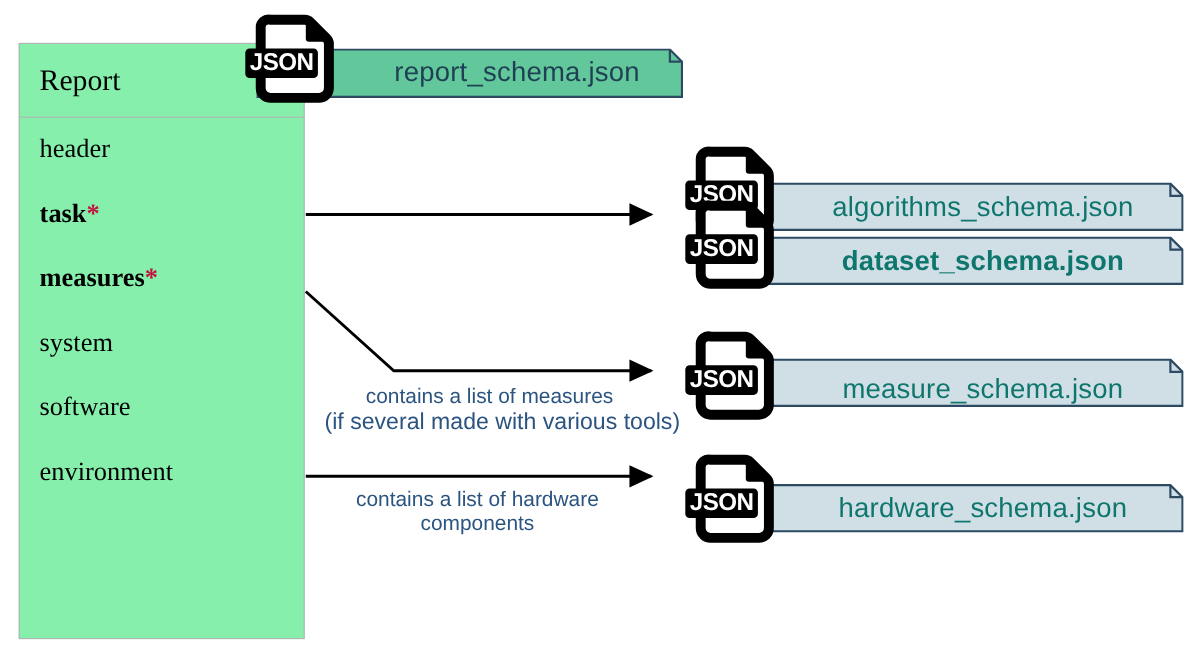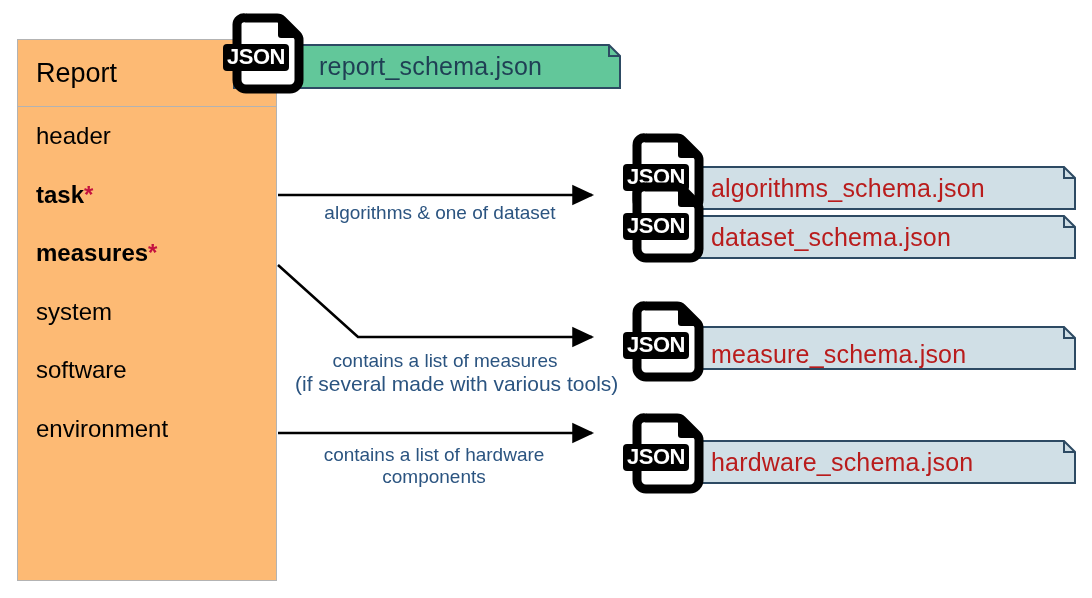--- a/index.html
+++ b/index.html
@@ -25,22 +25,23 @@
   }
 
   
   .report-table {
     position: absolute;
     left: 17px;
     top: 39px;
     width: 260px;
     height: 542px;
     border: 1px solid #b3b3b3;
-    background: #fdba74;
-    box-sizing: border-box;
+    background: #86efac;
+    box-sizing: border-box;
+    font-family: Liberation Serif, serif;
   }
   .report-table-header {
     position: absolute;
     left: 0; top: 0;
     width: 100%;
     height: 67px;
     border-bottom: 1px solid #b3b3b3;
     box-sizing: border-box;
     display: flex;
     align-items: center;
@@ -78,41 +79,42 @@
     font-weight: bold;
     font-size: 24px;
   }
 
   
   .chip {
     position: absolute;
     box-sizing: border-box;
     display: flex;
     align-items: center;
+    justify-content: center;
   }
   .chip .chipShape {
     position: absolute;
     left: 0; top: 0;
     width: 100%;
     height: 100%;
   }
   .chip .chipLabel {
     position: relative;
     z-index: 2;
     font-size: 25px;
     letter-spacing: 0.2px;
     white-space: nowrap;
   }
 
   .chip-green .chipLabel {
     color: #1f3f54;
     padding-left: 86px;
   }
   .chip-blue .chipLabel {
-    color: #b91c1c;
+    color: #0f766e;
     padding-left: 84px;
   }
 
   
   .json-icon {
     position: absolute;
     z-index: 6;
   }
 
   
@@ -200,21 +202,21 @@
   </div>
 
   <div class="chip chip-blue" style="left:693px; top:166px; width:383px; height:44px;">
     <svg class="chipShape" viewBox="0 0 383 44" preserveAspectRatio="none">
       <path d="M1,1 L371,1 L382,12 L382,43 L1,43 Z" fill="#d0dfe6" stroke="#2d4a63" stroke-width="2" vector-effect="non-scaling-stroke"></path>
       <path d="M371,1 L371,12 L382,12" fill="none" stroke="#2d4a63" stroke-width="2" vector-effect="non-scaling-stroke"></path>
     </svg>
     <span class="chipLabel" style="padding-left:18px;">algorithms_schema.json</span>
   </div>
 
-  <div class="chip chip-blue" style="left:693px; top:215px; width:383px; height:44px;">
+  <div class="chip chip-blue" style="left:693px; top:215px; width:383px; height:44px;font-weight:bold;">
     <svg class="chipShape" viewBox="0 0 383 44" preserveAspectRatio="none">
       <path d="M1,1 L371,1 L382,12 L382,43 L1,43 Z" fill="#d0dfe6" stroke="#2d4a63" stroke-width="2" vector-effect="non-scaling-stroke"></path>
       <path d="M371,1 L371,12 L382,12" fill="none" stroke="#2d4a63" stroke-width="2" vector-effect="non-scaling-stroke"></path>
     </svg>
     <span class="chipLabel" style="padding-left:18px;">dataset_schema.json</span>
   </div>
 
   <div class="json-icon" style="left:622px; top:128px;">
     <svg width="84" height="88" viewBox="0 0 84 88">
       <path d="M24,10 h31 a7,7 0 0 1 5,2 l15,15 a7,7 0 0 1 2,5 v40
@@ -265,21 +267,20 @@
     <svg width="84" height="88" viewBox="0 0 84 88">
       <path d="M24,10 h31 a7,7 0 0 1 5,2 l15,15 a7,7 0 0 1 2,5 v40
                a9,9 0 0 1 -9,9 h-44 a9,9 0 0 1 -9,-9 v-55 a7,7 0 0 1 9,-7 z" fill="#ffffff" stroke="#000000" stroke-width="9" stroke-linejoin="round"></path>
       <path d="M56,11 l0,16 a3,3 0 0 0 3,3 l17,0 l0,-3 l-16,-16 z" fill="#000000"></path>
       <rect x="1" y="36" width="66" height="27" rx="4" fill="#000000"></rect>
       <text x="34" y="56" font-family="'Liberation Sans', sans-serif" font-size="22" font-weight="bold" fill="#ffffff" text-anchor="middle" letter-spacing="-0.5">JSON</text>
     </svg>
   </div>
 
   <div class="anno" style="left:290px; top:202px; width:300px;">
-    <span class="l2">algorithms &amp; one of dataset</span>
   </div>
 
   <div class="anno" style="left:295px; top:350px; width:300px;">
     <span class="l1">contains a list of measures</span>
     <span class="l2small">(if several made with various tools)</span>
   </div>
 
   <div class="anno" style="left:284px; top:444px; width:300px;">
     <span class="l1">contains a list of hardware</span>
     <span class="l2">components</span>

